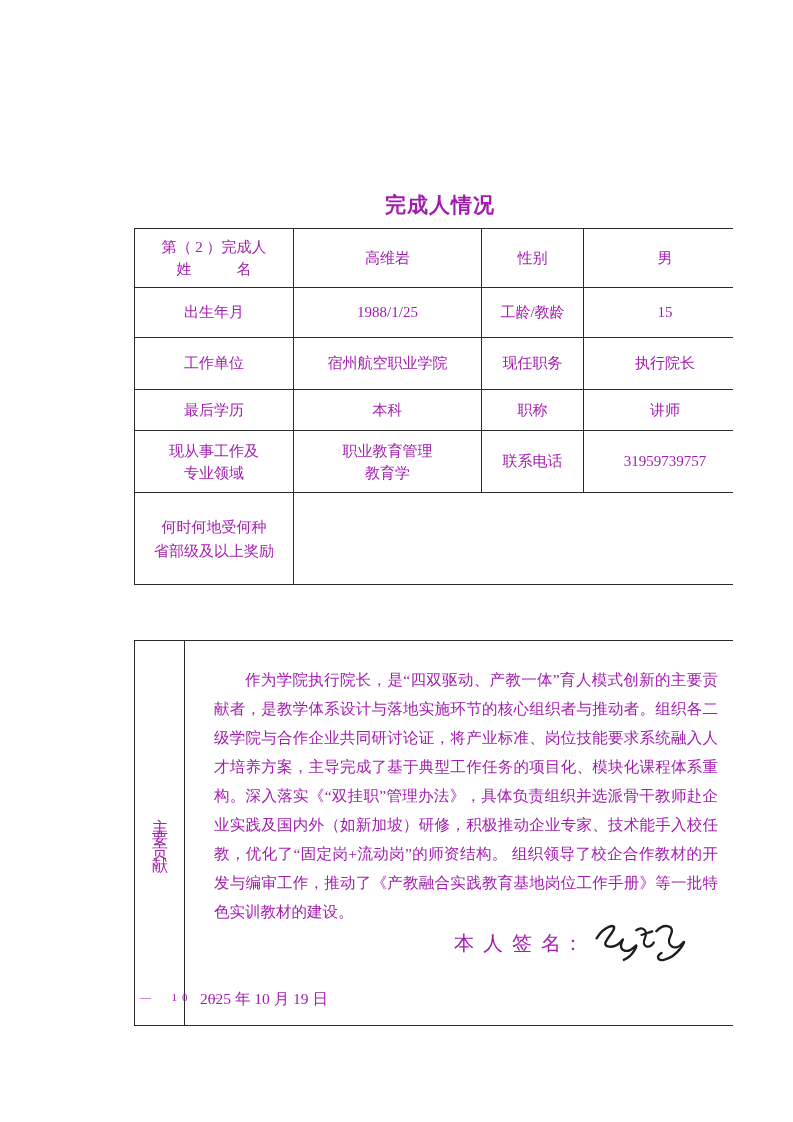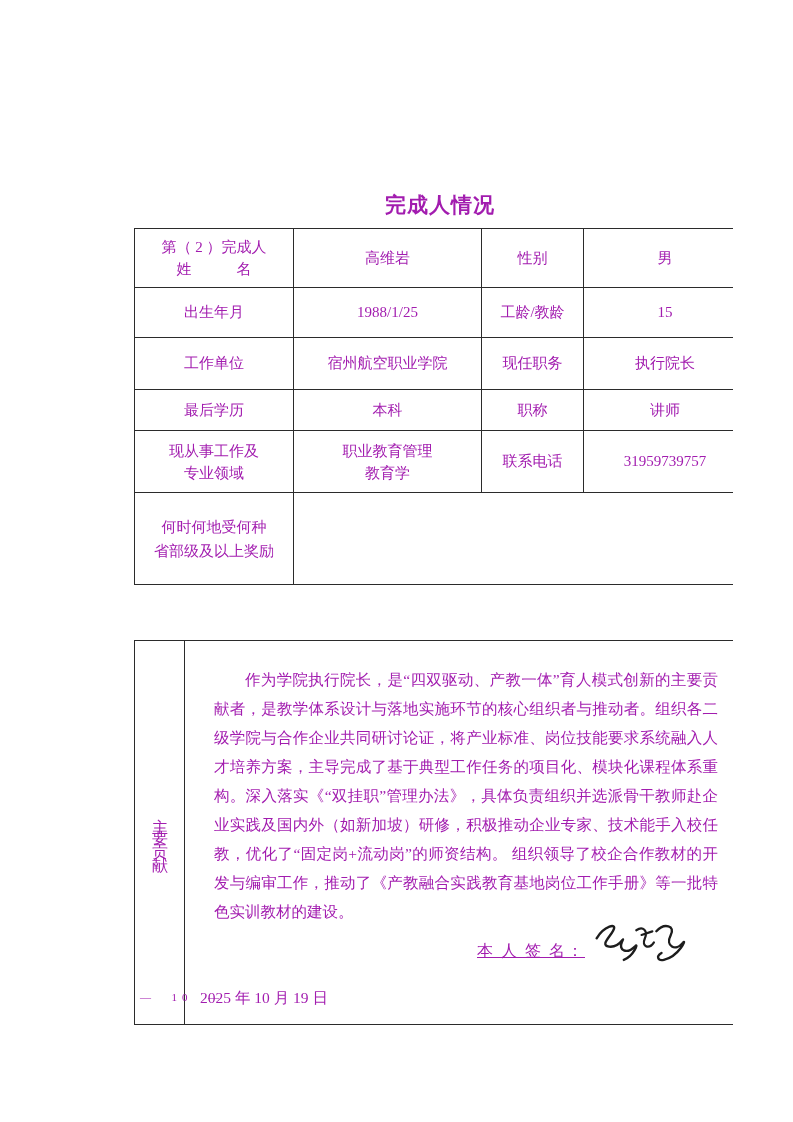--- a/index.html
+++ b/index.html
@@ -55,24 +55,23 @@
   .para{
     padding:9px 13px 0 14px;
     text-indent:2em;
     text-align:justify;
     font-size:15.5px;
     line-height:29px;
   }
   .sig-row{
     display:flex;
     justify-content:flex-end;
-    align-items:center;
+    align-items:flex-start;
     margin:4px 42px 0 0;
-    font-size:16px;
-    text-decoration:underline;
+    font-size:20px;
   }
   .sig-label{letter-spacing:2px;}
   .sig-art{
     margin-left:8px;
     margin-top:-14px;
     transform:rotate(-3deg);
   }
   .date-row{
     text-align:left;
     margin:16px 30px 0 0;

